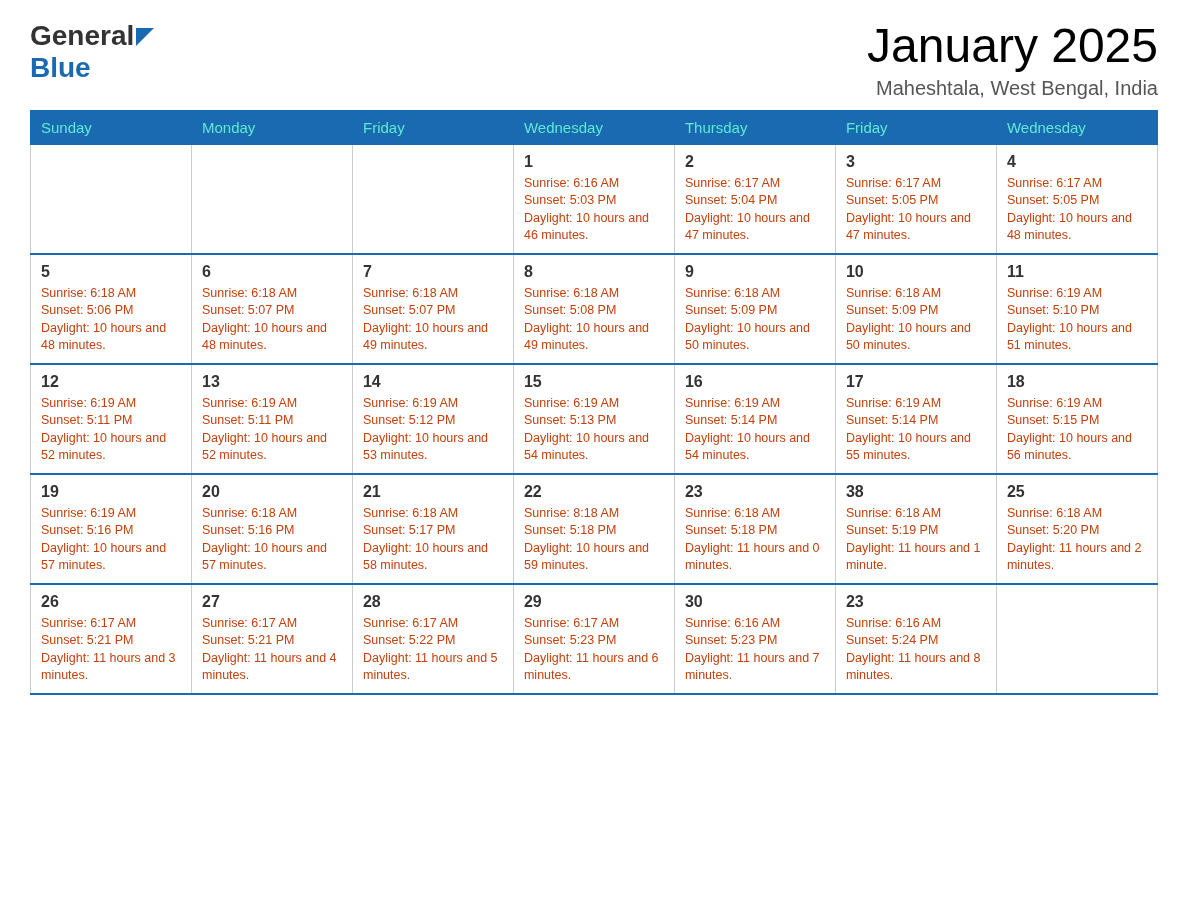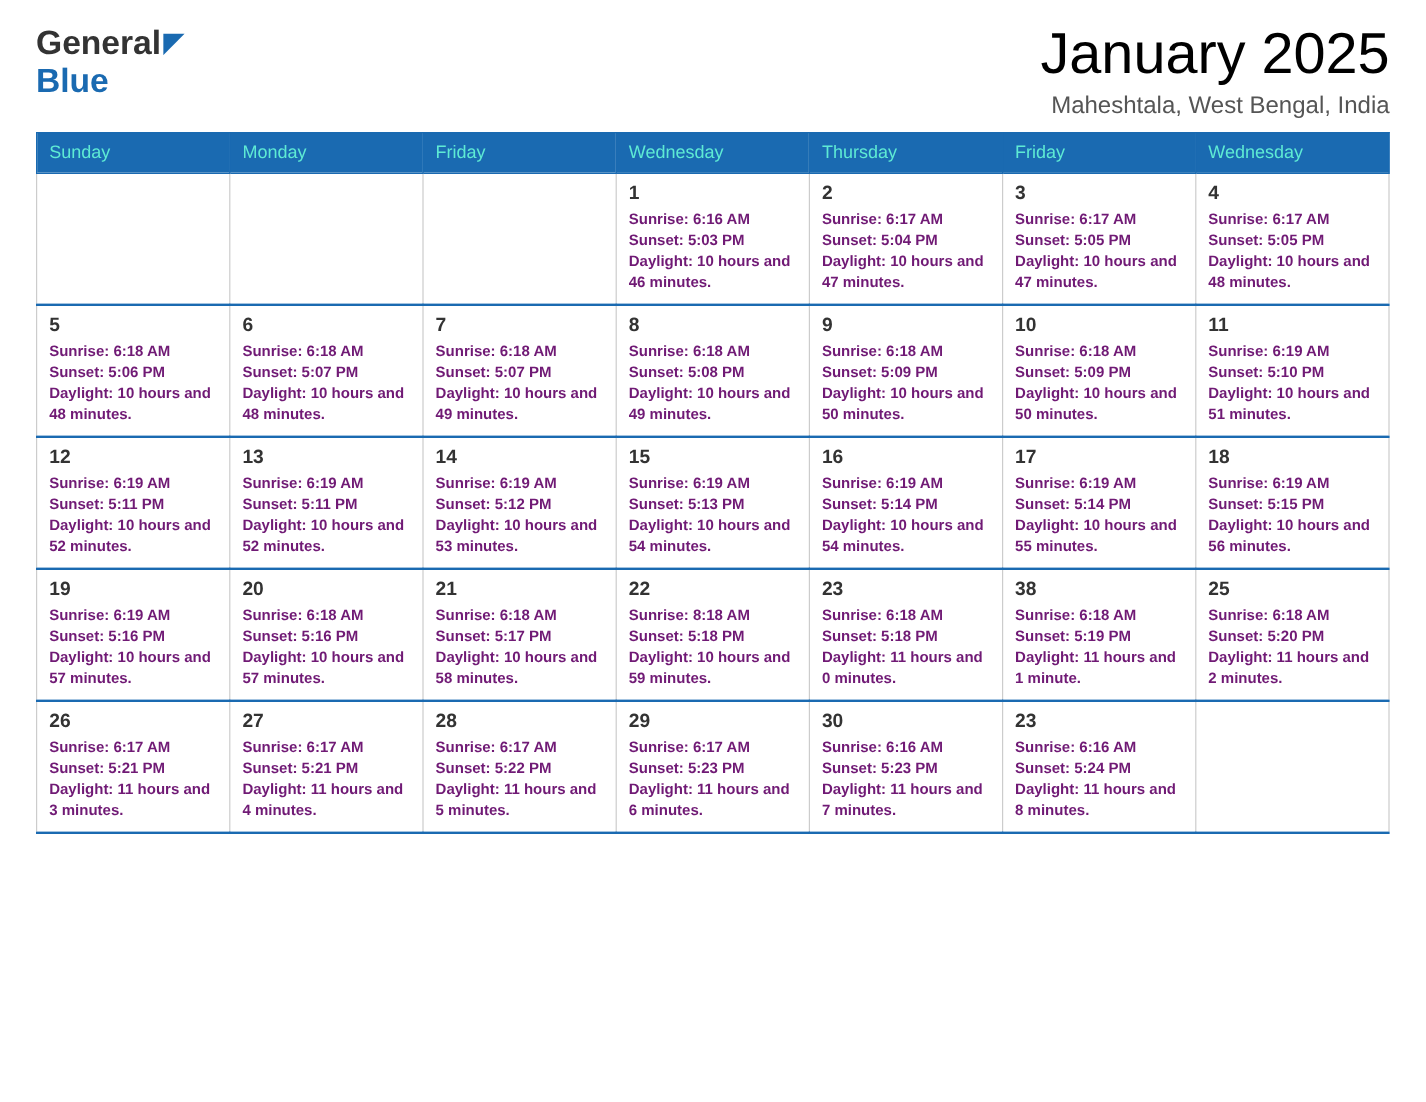--- a/index.html
+++ b/index.html
@@ -73,23 +73,22 @@
     }
     .day-number {
       font-size: 16px;
       font-weight: bold;
       color: #333;
       margin-bottom: 4px;
       display: block;
     }
     .day-info {
       font-size: 12.5px;
-      color: #701a75;
+      color: #c2410c;
       line-height: 1.4;
-      font-weight: bold;
     }
     .empty-cell {
       background: #fff;
     }
     .logo-wrapper {
       display: flex;
       align-items: center;
     }
     .logo-general {
       font-size: 28px;

